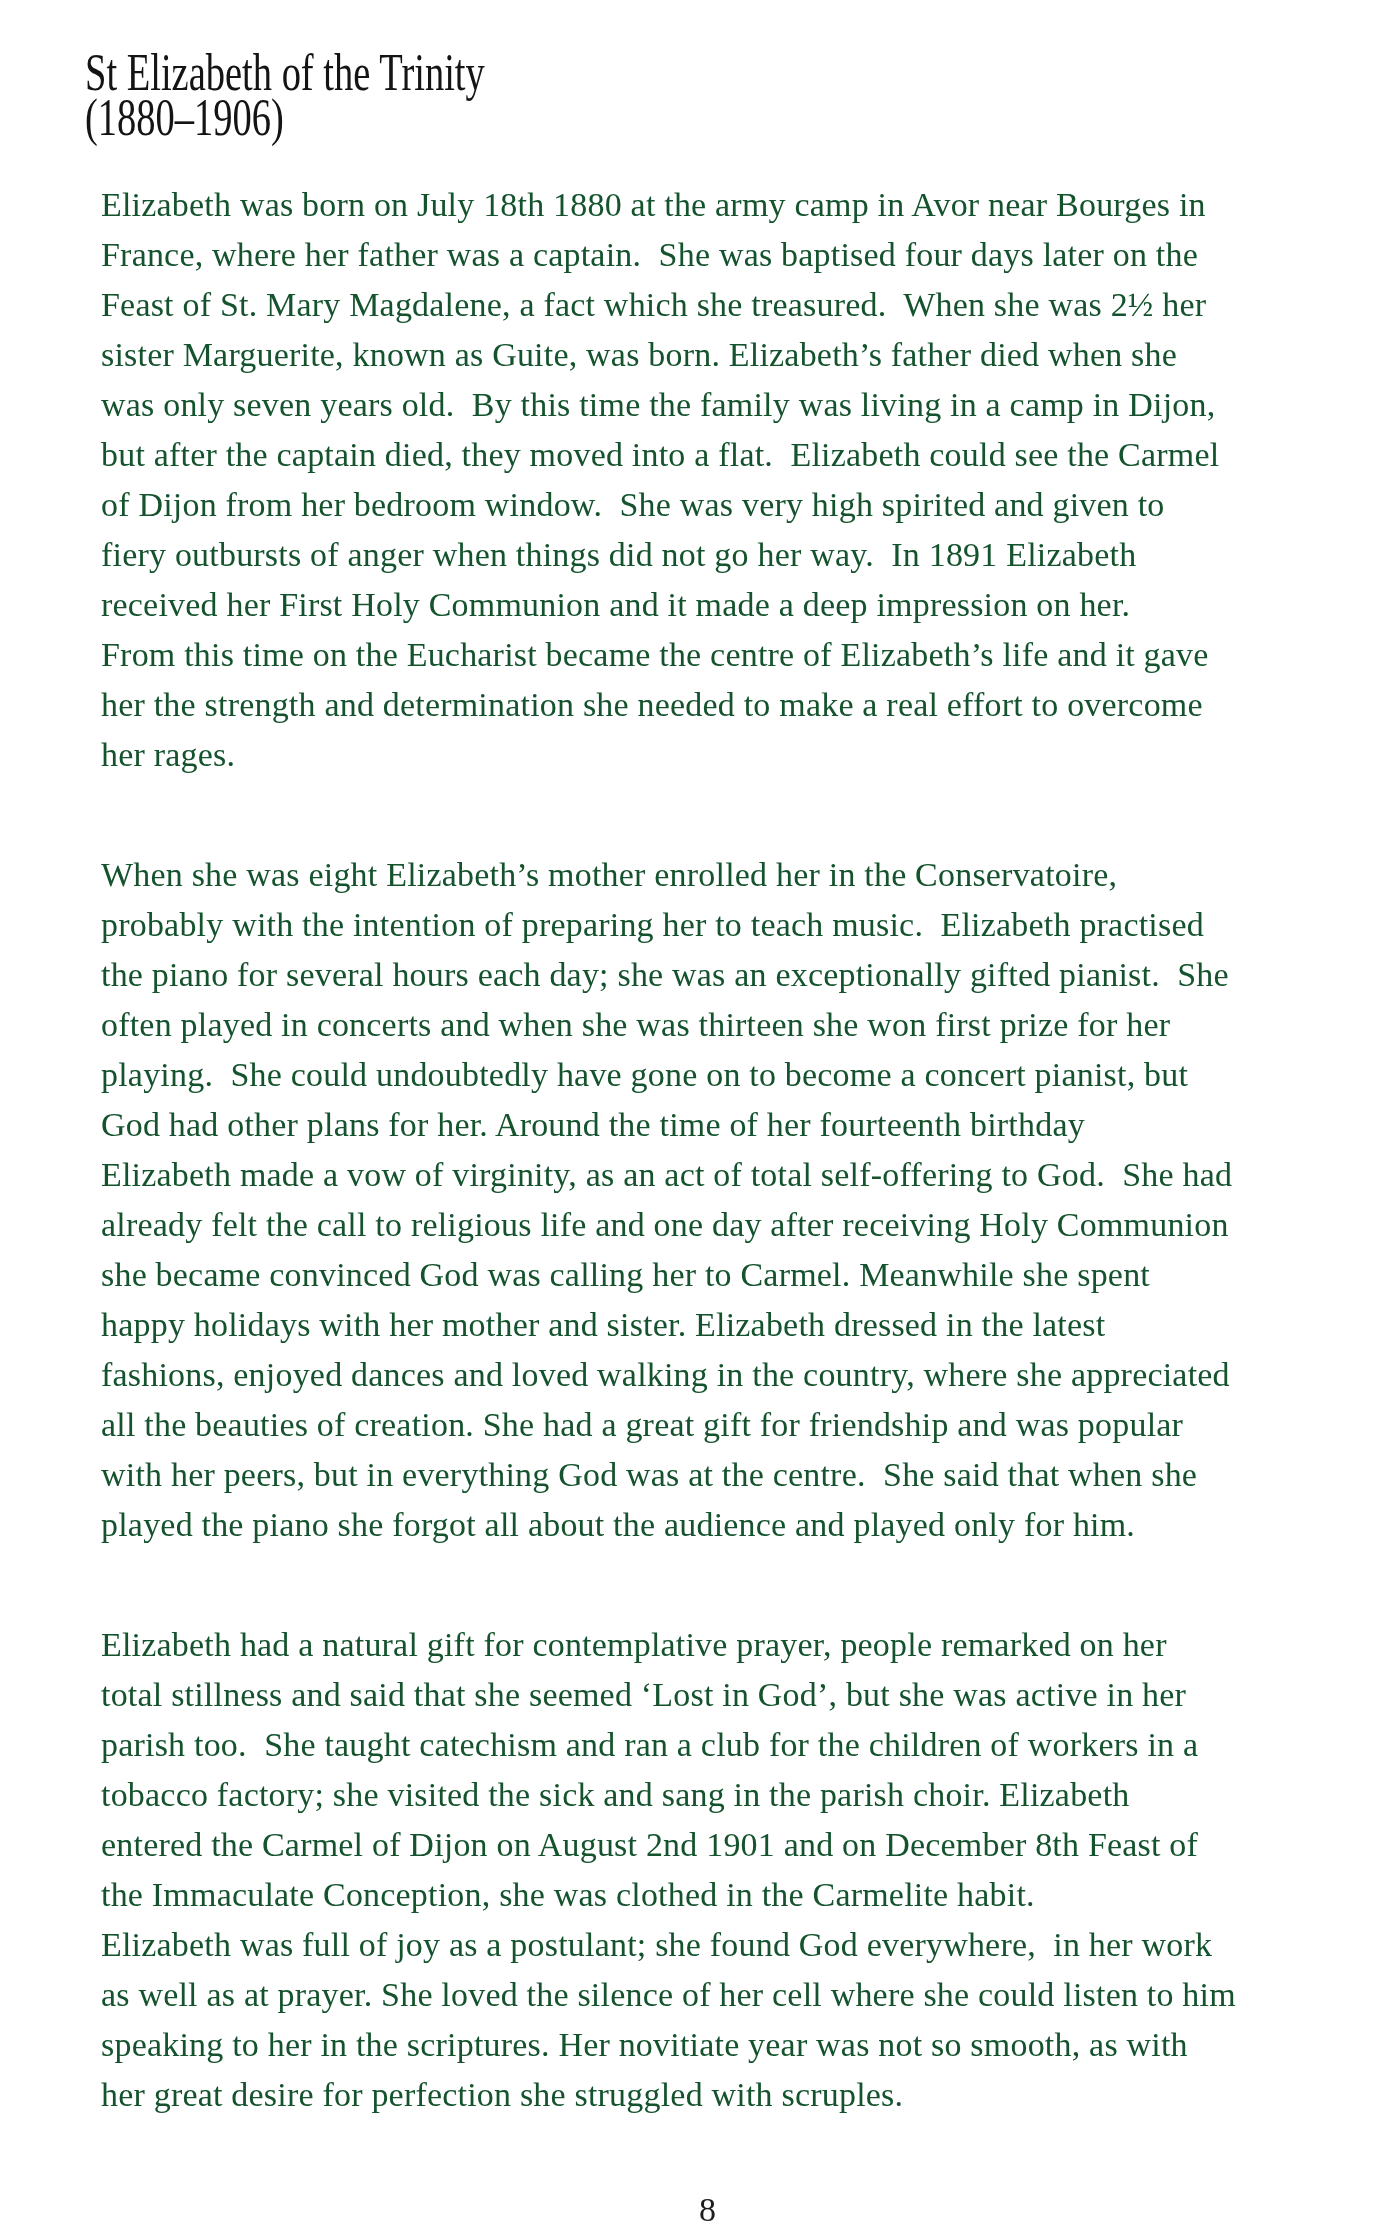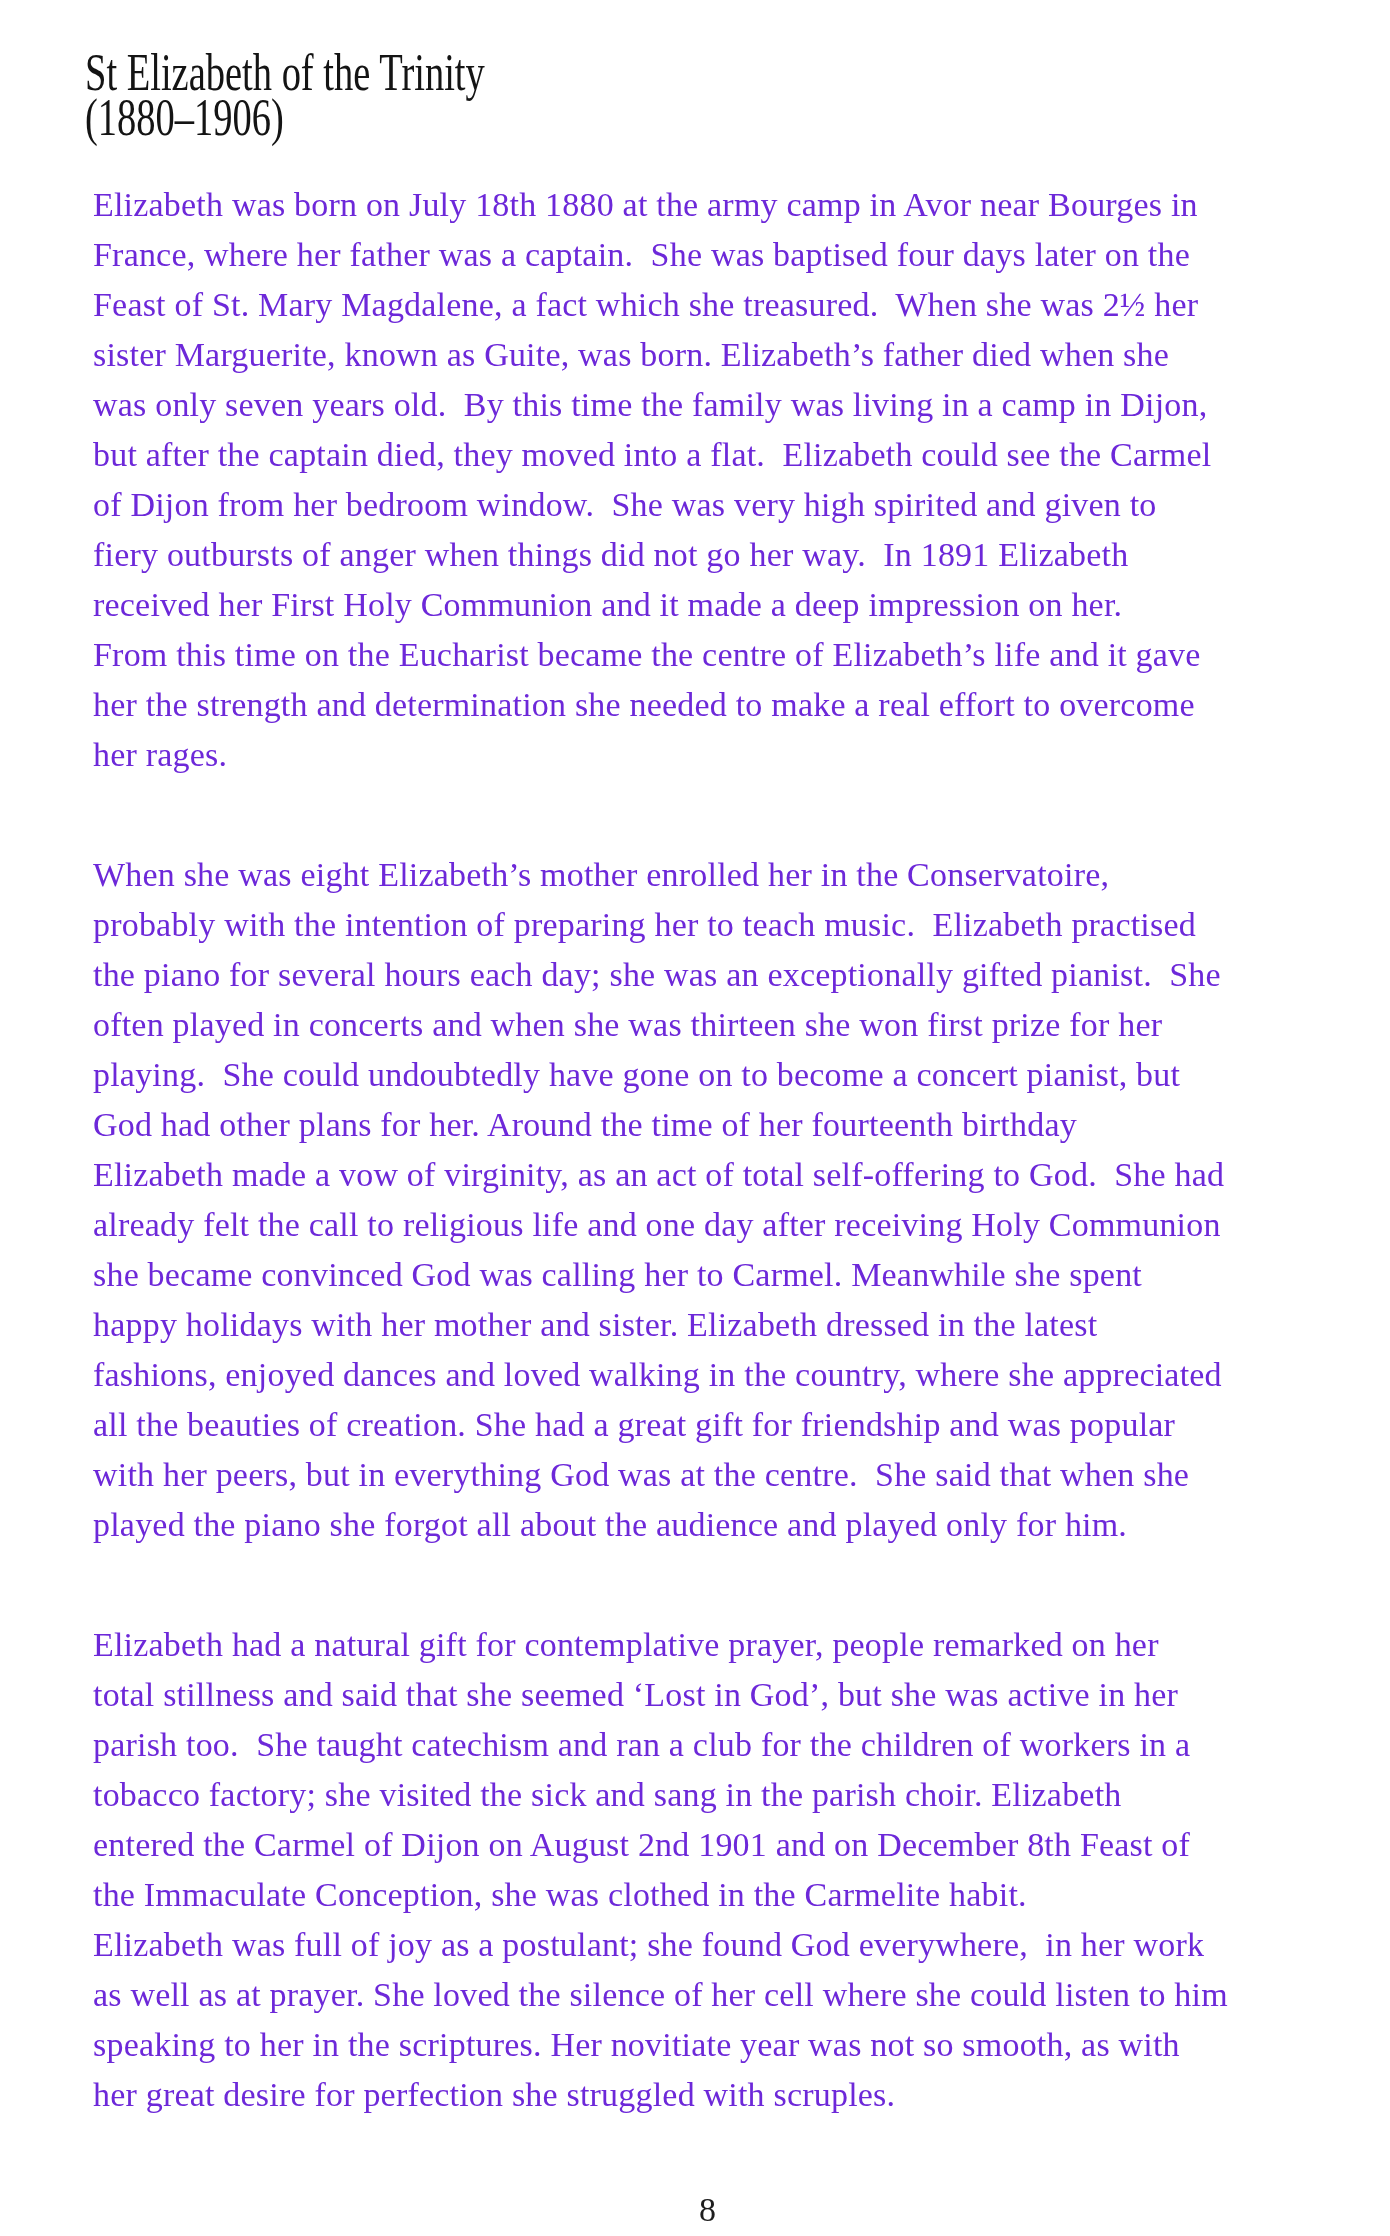--- a/index.html
+++ b/index.html
@@ -24,27 +24,27 @@
     font-size: 52px;
     line-height: 45px;
     font-weight: normal;
     letter-spacing: 0px;
     white-space: pre;
     transform: scaleX(0.74);
     transform-origin: left top;
     color: #141414;
   }
   .para {
-    margin: 0 0 70px 8px;
+    margin: 0 0 70px 16px;
     font-size: 34px;
     line-height: 50px;
     font-weight: normal;
     white-space: pre;
     letter-spacing: 0.2px;
-    color: #6d28d9;
+    color: #14532d;
   }
   .page-number {
     margin-top: 14px;
     text-align: center;
     font-size: 34px;
     line-height: 40px;
     color: #1e1e1e;
   }
 </style>
 </head>

